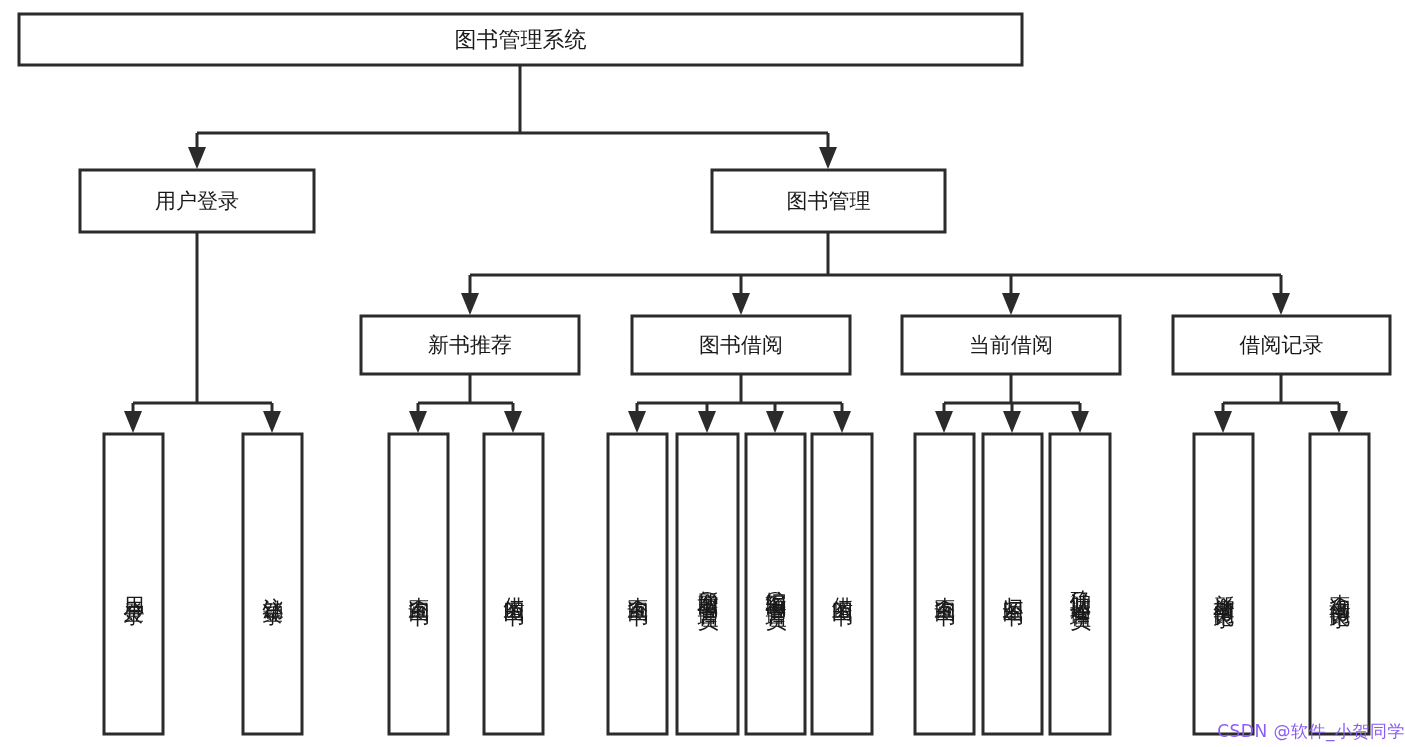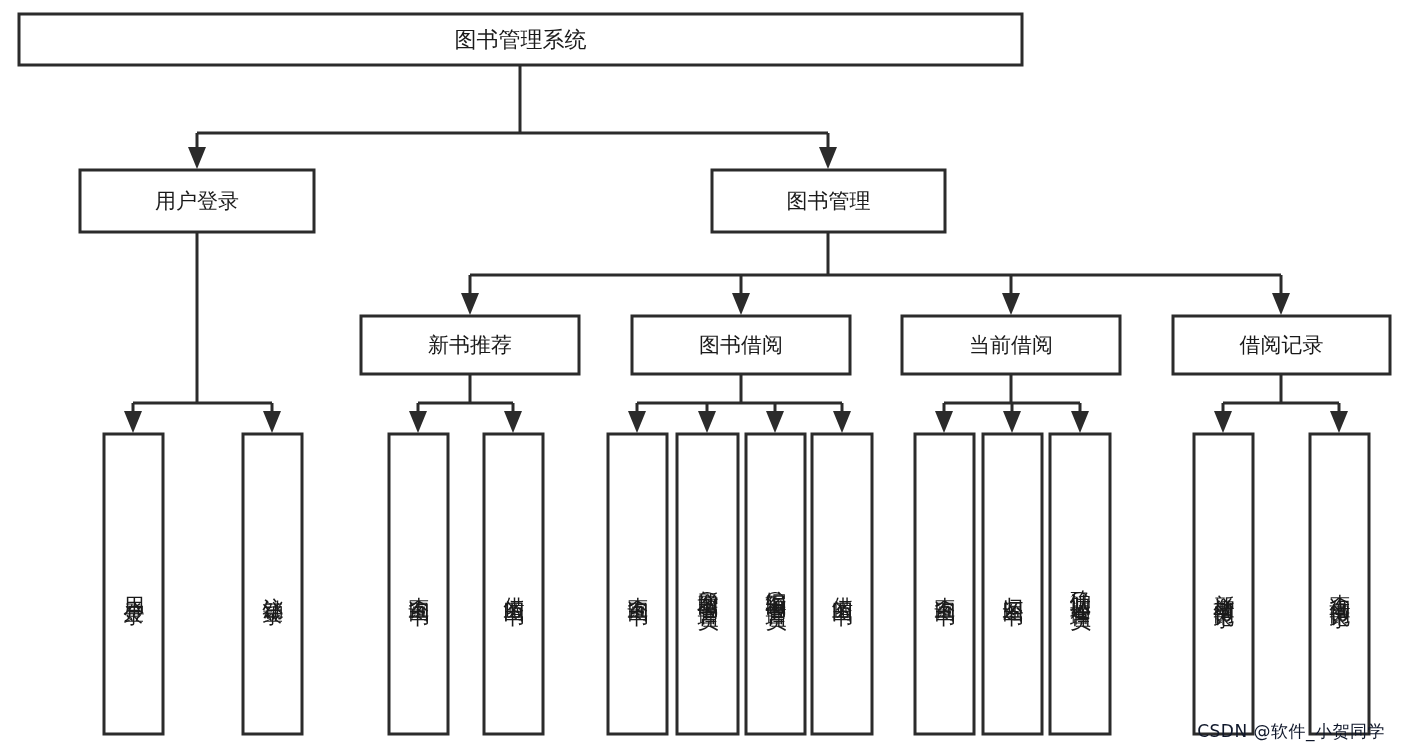--- a/index.html
+++ b/index.html
@@ -61,25 +61,25 @@
     line-height: 1.18;
     color: #1a1a1a;
     letter-spacing: 3px;
     text-align: center;
     white-space: nowrap;
     transform: translateX(-50%);
     pointer-events: none;
   }
   .watermark {
     position: absolute;
-    right: 20px;
+    right: 0;
     bottom: 4px;
     font-family: "DejaVu Sans", "Liberation Sans", sans-serif;
     font-size: 17px;
-    color: #0f172a;
+    color: #8b5cf6;
     white-space: nowrap;
     letter-spacing: 0.5px;
   }
 </style>
 </head>
 <body>
 
 <div id="diagram-root">
   <svg class="diagram-canvas" viewBox="0 0 1405 747">
     <g id="connectors-layer">

